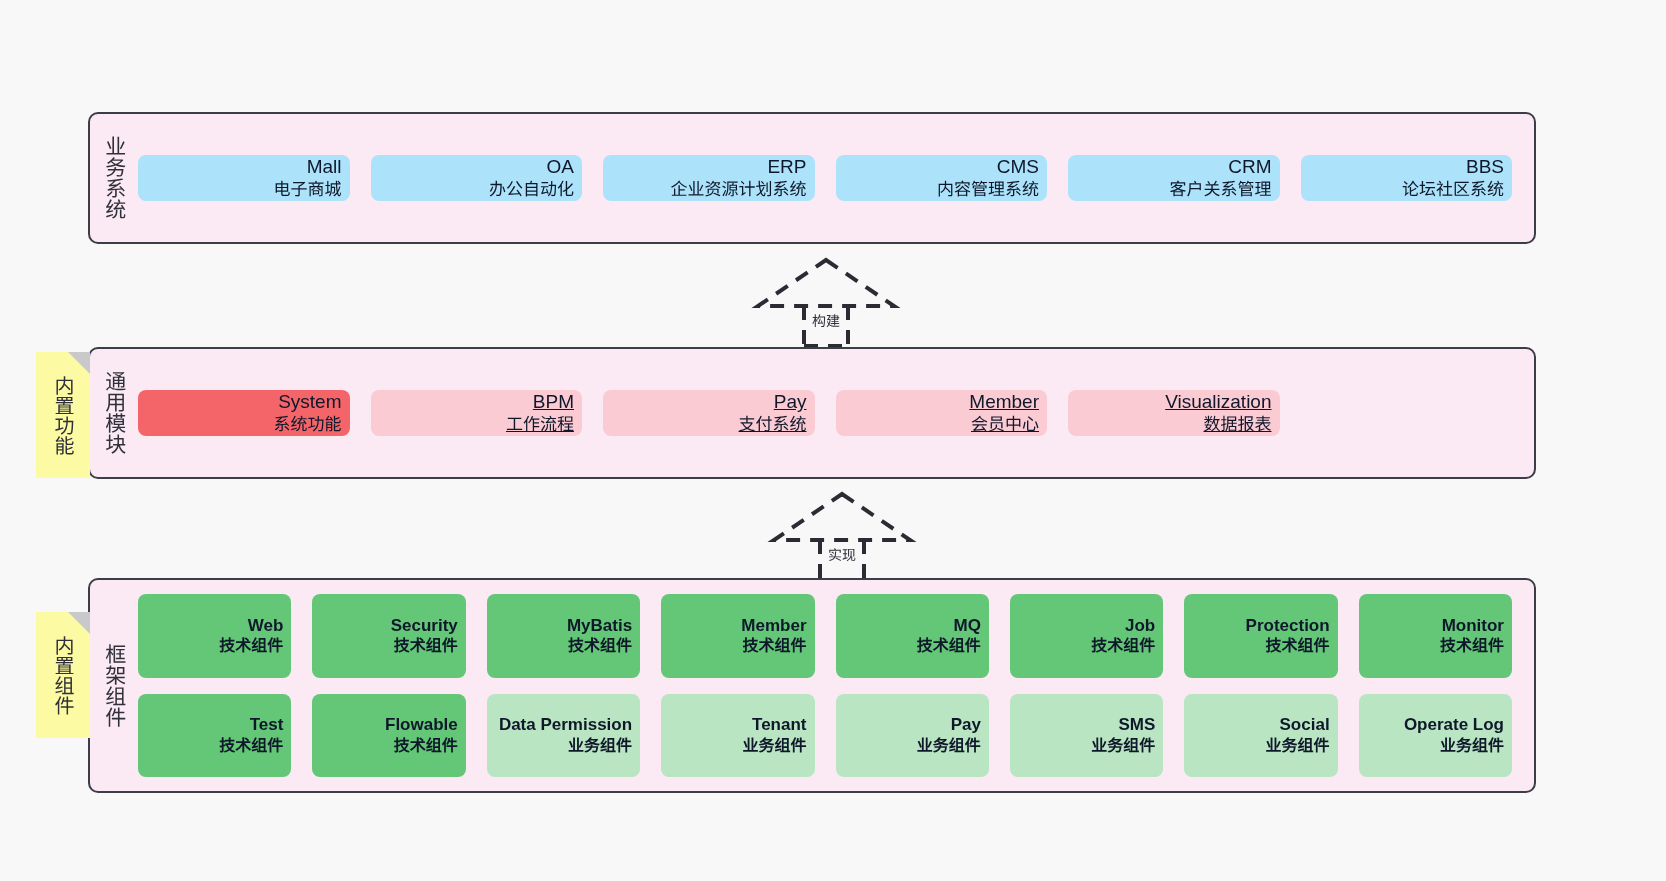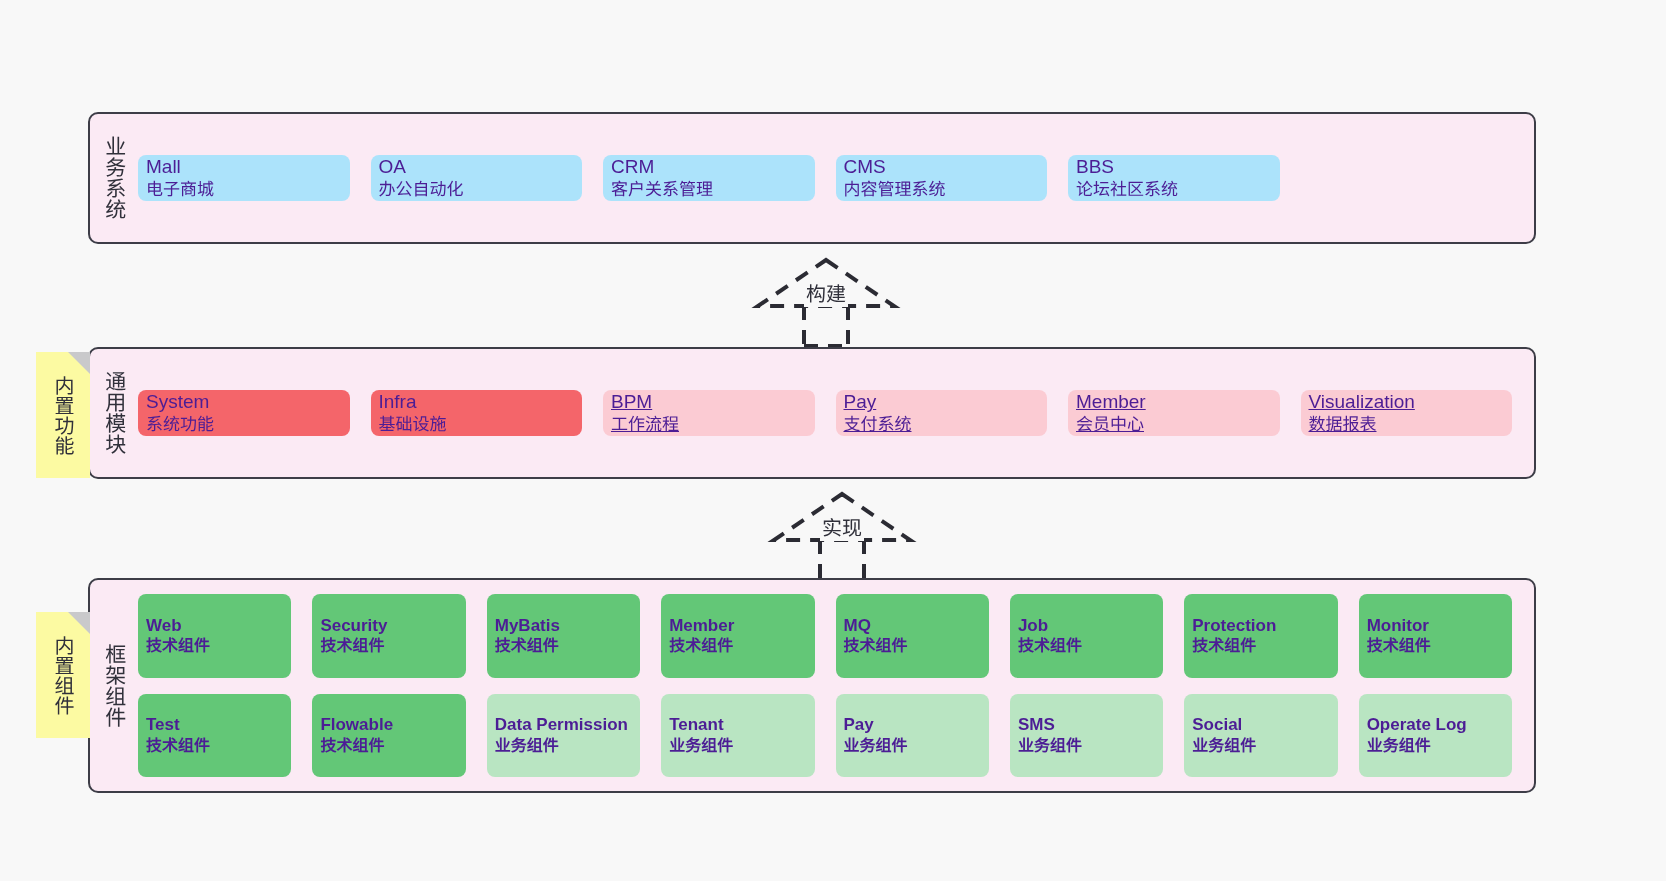--- a/index.html
+++ b/index.html
@@ -56,24 +56,24 @@
     padding: 14px 22px 14px 0;
     align-content: center;
   }
   .cards.one-row  { grid-template-columns: repeat(6, 1fr); }
   .cards.two-rows { grid-template-columns: repeat(8, 1fr); grid-template-rows: repeat(2, 1fr); font-weight: bold; }
 
   .card {
     border-radius: 8px;
     display: flex;
     flex-direction: column;
-    align-items: flex-start;
+    align-items: flex-end;
     justify-content: center;
     text-align: center;
-    color: #4c1d95;
+    color: #0f172a;
     padding: 0 8px;
     line-height: 1.26;
   }
   .card .t  { font-size: 19px; }
   .card .st { font-size: 17px; }
 
   .card.small .t  { font-size: 17px; }
   .card.small .st { font-size: 16px; }
 
   
@@ -112,24 +112,24 @@
   .connector {
     position: absolute;
     width: 160px;
     height: 98px;
   }
   .connector svg { display: block; width: 100%; height: 100%; }
   .connector .conn-label {
     position: absolute;
     left: 50%;
     transform: translateX(-50%);
-    top: 28px;
+    top: 60px;
     background: #f8f8f8;
     padding: 0 2px;
-    font-size: 20px;
+    font-size: 14px;
     color: #30303a;
     white-space: nowrap;
   }
 </style>
 </head>
 <body>
 
 <div id="canvas">
 
   <div class="layer" id="layer-business-systems" style="left:88px; top:112px; width:1448px; height:132px;">
@@ -137,26 +137,30 @@
     <div class="cards one-row">
       <div class="card c-blue">
         <span class="t">Mall</span>
         <span class="st">电子商城</span>
       </div>
       <div class="card c-blue">
         <span class="t">OA</span>
         <span class="st">办公自动化</span>
       </div>
       <div class="card c-blue">
+        <span class="t">ERP</span>
+        <span class="st">企业资源计划系统</span>
+      </div>
+      <div class="card c-blue">
+        <span class="t">CMS</span>
+        <span class="st">内容管理系统</span>
+      </div>
+      <div class="card c-blue">
         <span class="t">CRM</span>
         <span class="st">客户关系管理</span>
-      </div>
-      <div class="card c-blue">
-        <span class="t">CMS</span>
-        <span class="st">内容管理系统</span>
       </div>
       <div class="card c-blue">
         <span class="t">BBS</span>
         <span class="st">论坛社区系统</span>
       </div>
     </div>
   </div>
 
   <div class="connector" id="connector-build" style="left:746px; top:250px;">
     <svg viewBox="0 0 160 98" preserveAspectRatio="none">
@@ -172,24 +176,20 @@
     <span>内置功能</span>
   </div>
 
   <div class="layer" id="layer-common-modules" style="left:88px; top:347px; width:1448px; height:132px;">
     <div class="layer-label">通用模块</div>
     <div class="cards one-row">
       <div class="card c-red">
         <span class="t">System</span>
         <span class="st">系统功能</span>
       </div>
-      <div class="card c-red">
-        <span class="t">Infra</span>
-        <span class="st">基础设施</span>
-      </div>
       <div class="card c-pink">
         <span class="t">BPM</span>
         <span class="st">工作流程</span>
       </div>
       <div class="card c-pink">
         <span class="t">Pay</span>
         <span class="st">支付系统</span>
       </div>
       <div class="card c-pink">
         <span class="t">Member</span>

